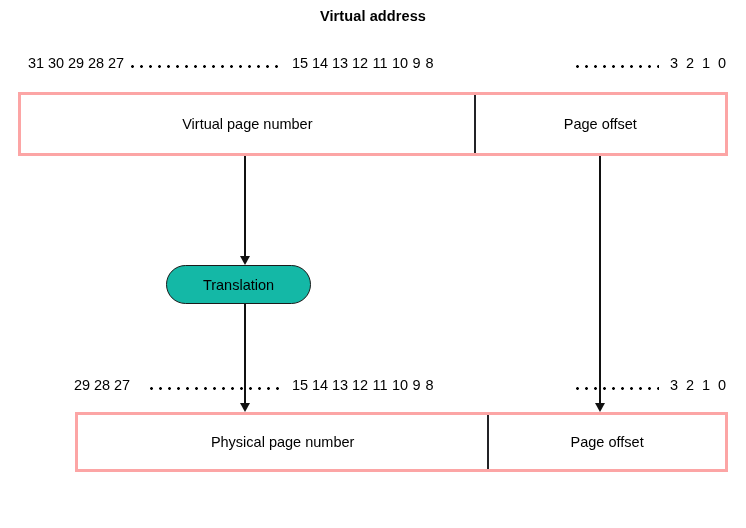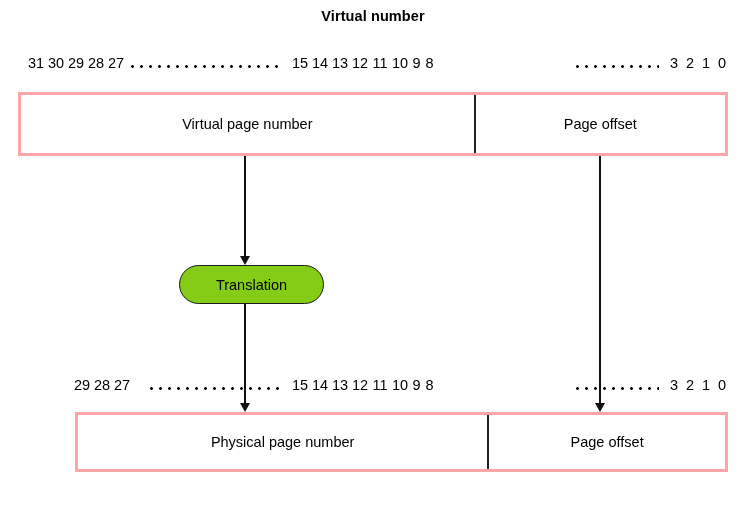--- a/index.html
+++ b/index.html
@@ -87,26 +87,26 @@
   }
   .addr-cell.divider-left {
     border-left: 2px solid #232326;
   }
 
   #box-virtual  { left: 18px; top: 92px;  width: 710px; height: 64px; }
   #box-physical { left: 75px; top: 412px; width: 653px; height: 60px; }
 
   
   #translation-node {
-    left: 179px;
+    left: 166px;
     top: 265px;
     width: 145px;
     height: 39px;
     box-sizing: border-box;
-    background: #84cc16;
+    background: #14b8a6;
     border: 1.6px solid #1b1b1b;
     border-radius: 20px;
     display: flex;
     align-items: center;
     justify-content: center;
     font-size: 14.5px;
     color: #000;
   }
 
   
@@ -125,21 +125,21 @@
   #conn-xlat-line     { left: 244.4px; top: 304px; height: 100px; }
   #conn-xlat-arrow    { left: 240px;   top: 403px; }
   #conn-offset-line   { left: 599.4px; top: 156px; height: 248px; }
   #conn-offset-arrow  { left: 595px;   top: 403px; }
 </style>
 </head>
 <body>
 
 <div id="diagram-root">
 
-  <div class="abs section-title" id="title-virtual">Virtual number</div>
+  <div class="abs section-title" id="title-virtual">Virtual address</div>
 
   <div class="abs bit-row" id="bits-virtual">
 
     <span class="bit-run" style="left:26px;">
       <span class="bit w2">31</span><span class="bit w2">30</span><span class="bit w2">29</span><span class="bit w2">28</span><span class="bit w2">27</span>
     </span>
 
     <span class="dots" style="left:128px; width:152px;"></span>
 
     <span class="bit-run" style="left:290px;">

